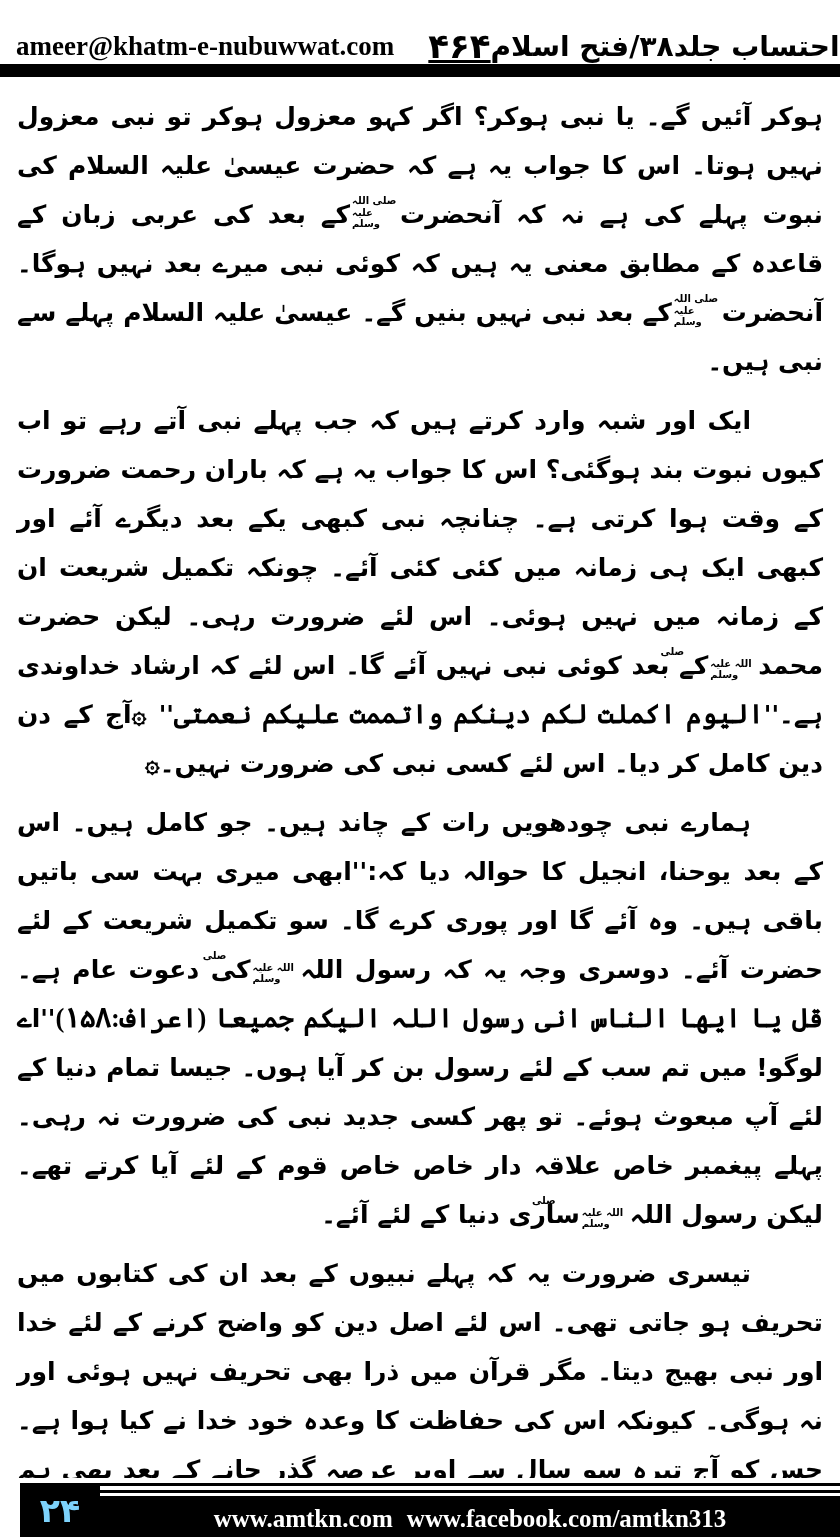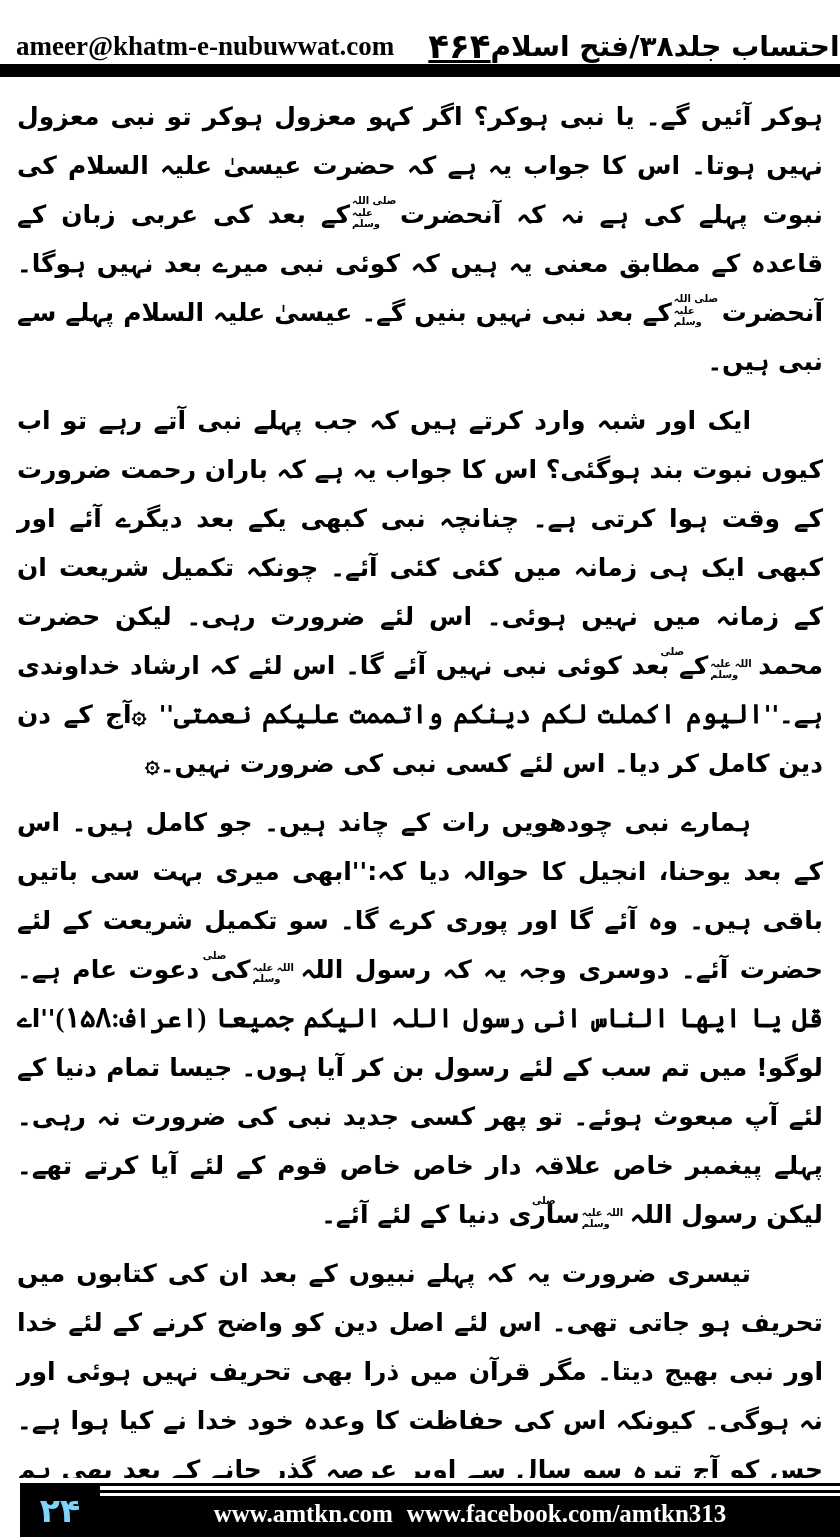--- a/index.html
+++ b/index.html
@@ -124,20 +124,21 @@
       #fff 3px, #fff 7px,
       #000 7px, #000 10px,
       #fff 10px, #fff 13px,
       #000 13px, #000 17px);
   }
   .footer-urlbar {
     flex: 1 1 auto;
     background: #000;
     color: #fff;
     display: flex;
+    align-items: center;
     justify-content: center;
     gap: 14px;
     font-family: "Liberation Serif", serif;
     font-weight: 700;
     font-size: 25px;
     white-space: nowrap;
   }
 </style>
 </head>
 <body>

